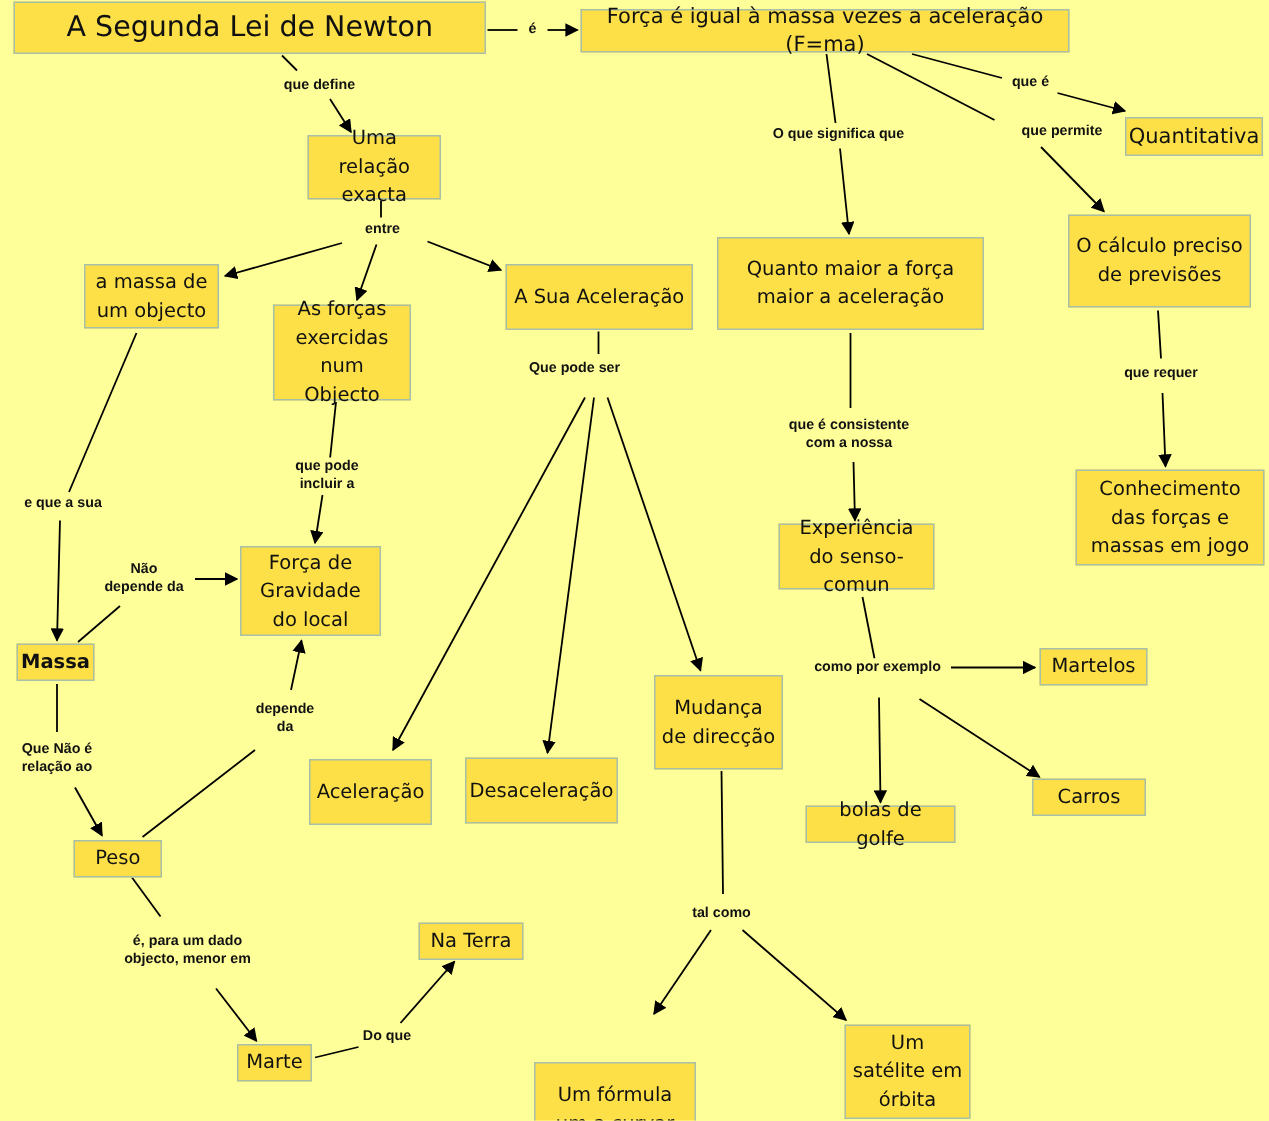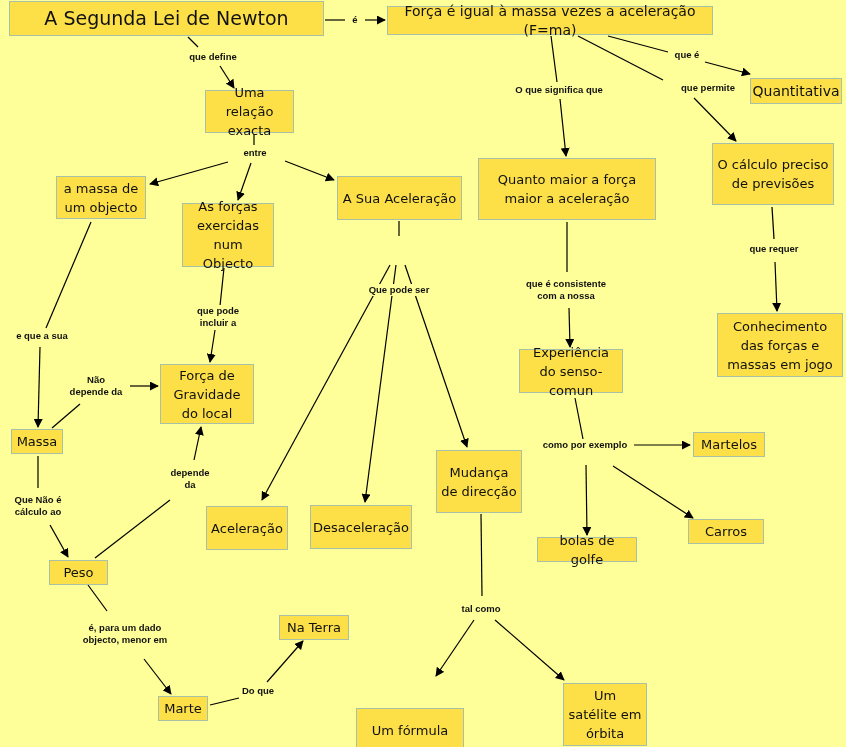--- a/index.html
+++ b/index.html
@@ -13,21 +13,21 @@
       position: absolute; box-sizing: border-box;
       background: #fde047; border: 1px solid #a8bfa8;
       display: flex; align-items: center; justify-content: center;
       text-align: center; color: #111;
       font-family: "DejaVu Sans", sans-serif;
       font-size: 13px; line-height: 19px; padding: 2px 4px;
       cursor: pointer;
     }
     .node.title { font-size: 19px; }
     .node.big { font-size: 14px; }
-    .node.bold { font-weight: normal; }
+    .node.bold { font-weight: bold; }
     .lbl {
       position: absolute; transform: translate(-50%, -50%);
       font-family: "Liberation Sans", sans-serif; font-weight: bold;
       font-size: 9.5px; line-height: 12px; color: #111; text-align: center;
       white-space: pre; background: #ffff99; padding: 0 2px;
     }
   </style>
 </head>
 <body>
 
@@ -108,30 +108,30 @@
 <div class="node" style="left:158px;top:696px;width:50px;height:25px;">Marte</div>
 <div class="node" style="left:356px;top:679px;width:108px;height:63px;margin-top:29px;">Um fórmula um a curvar</div>
 <div class="node" style="left:563px;top:683px;width:84px;height:63px;">Um satélite em órbita</div>
 
 <div class="lbl" style="left:355px;top:20px;">é</div>
 <div class="lbl" style="left:213px;top:57px;">que define</div>
 <div class="lbl" style="left:687px;top:55px;">que é</div>
 <div class="lbl" style="left:559px;top:90px;">O que significa que</div>
 <div class="lbl" style="left:708px;top:88px;text-align:right;">que permite</div>
 <div class="lbl" style="left:255px;top:153px;">entre</div>
-<div class="lbl" style="left:399px;top:246px;margin-top:44px;">Que pode ser</div>
+<div class="lbl" style="left:383px;top:246px;">Que pode ser</div>
 <div class="lbl" style="left:774px;top:249px;">que requer</div>
 <div class="lbl" style="left:566px;top:290px;">que é consistente
 com a nossa</div>
 <div class="lbl" style="left:42px;top:336px;">e que a sua</div>
 <div class="lbl" style="left:218px;top:317px;">que pode
 incluir a</div>
 <div class="lbl" style="left:96px;top:386px;">Não
 depende da</div>
 <div class="lbl" style="left:585px;top:445px;">como por exemplo</div>
 <div class="lbl" style="left:38px;top:506px;">Que Não é
-cálculo ao</div>
+relação ao</div>
 <div class="lbl" style="left:190px;top:479px;">depende
 da</div>
 <div class="lbl" style="left:481px;top:609px;">tal como</div>
 <div class="lbl" style="left:125px;top:634px;">é, para um dado
 objecto, menor em</div>
 <div class="lbl" style="left:258px;top:691px;">Do que</div>
 
 </body></html>

